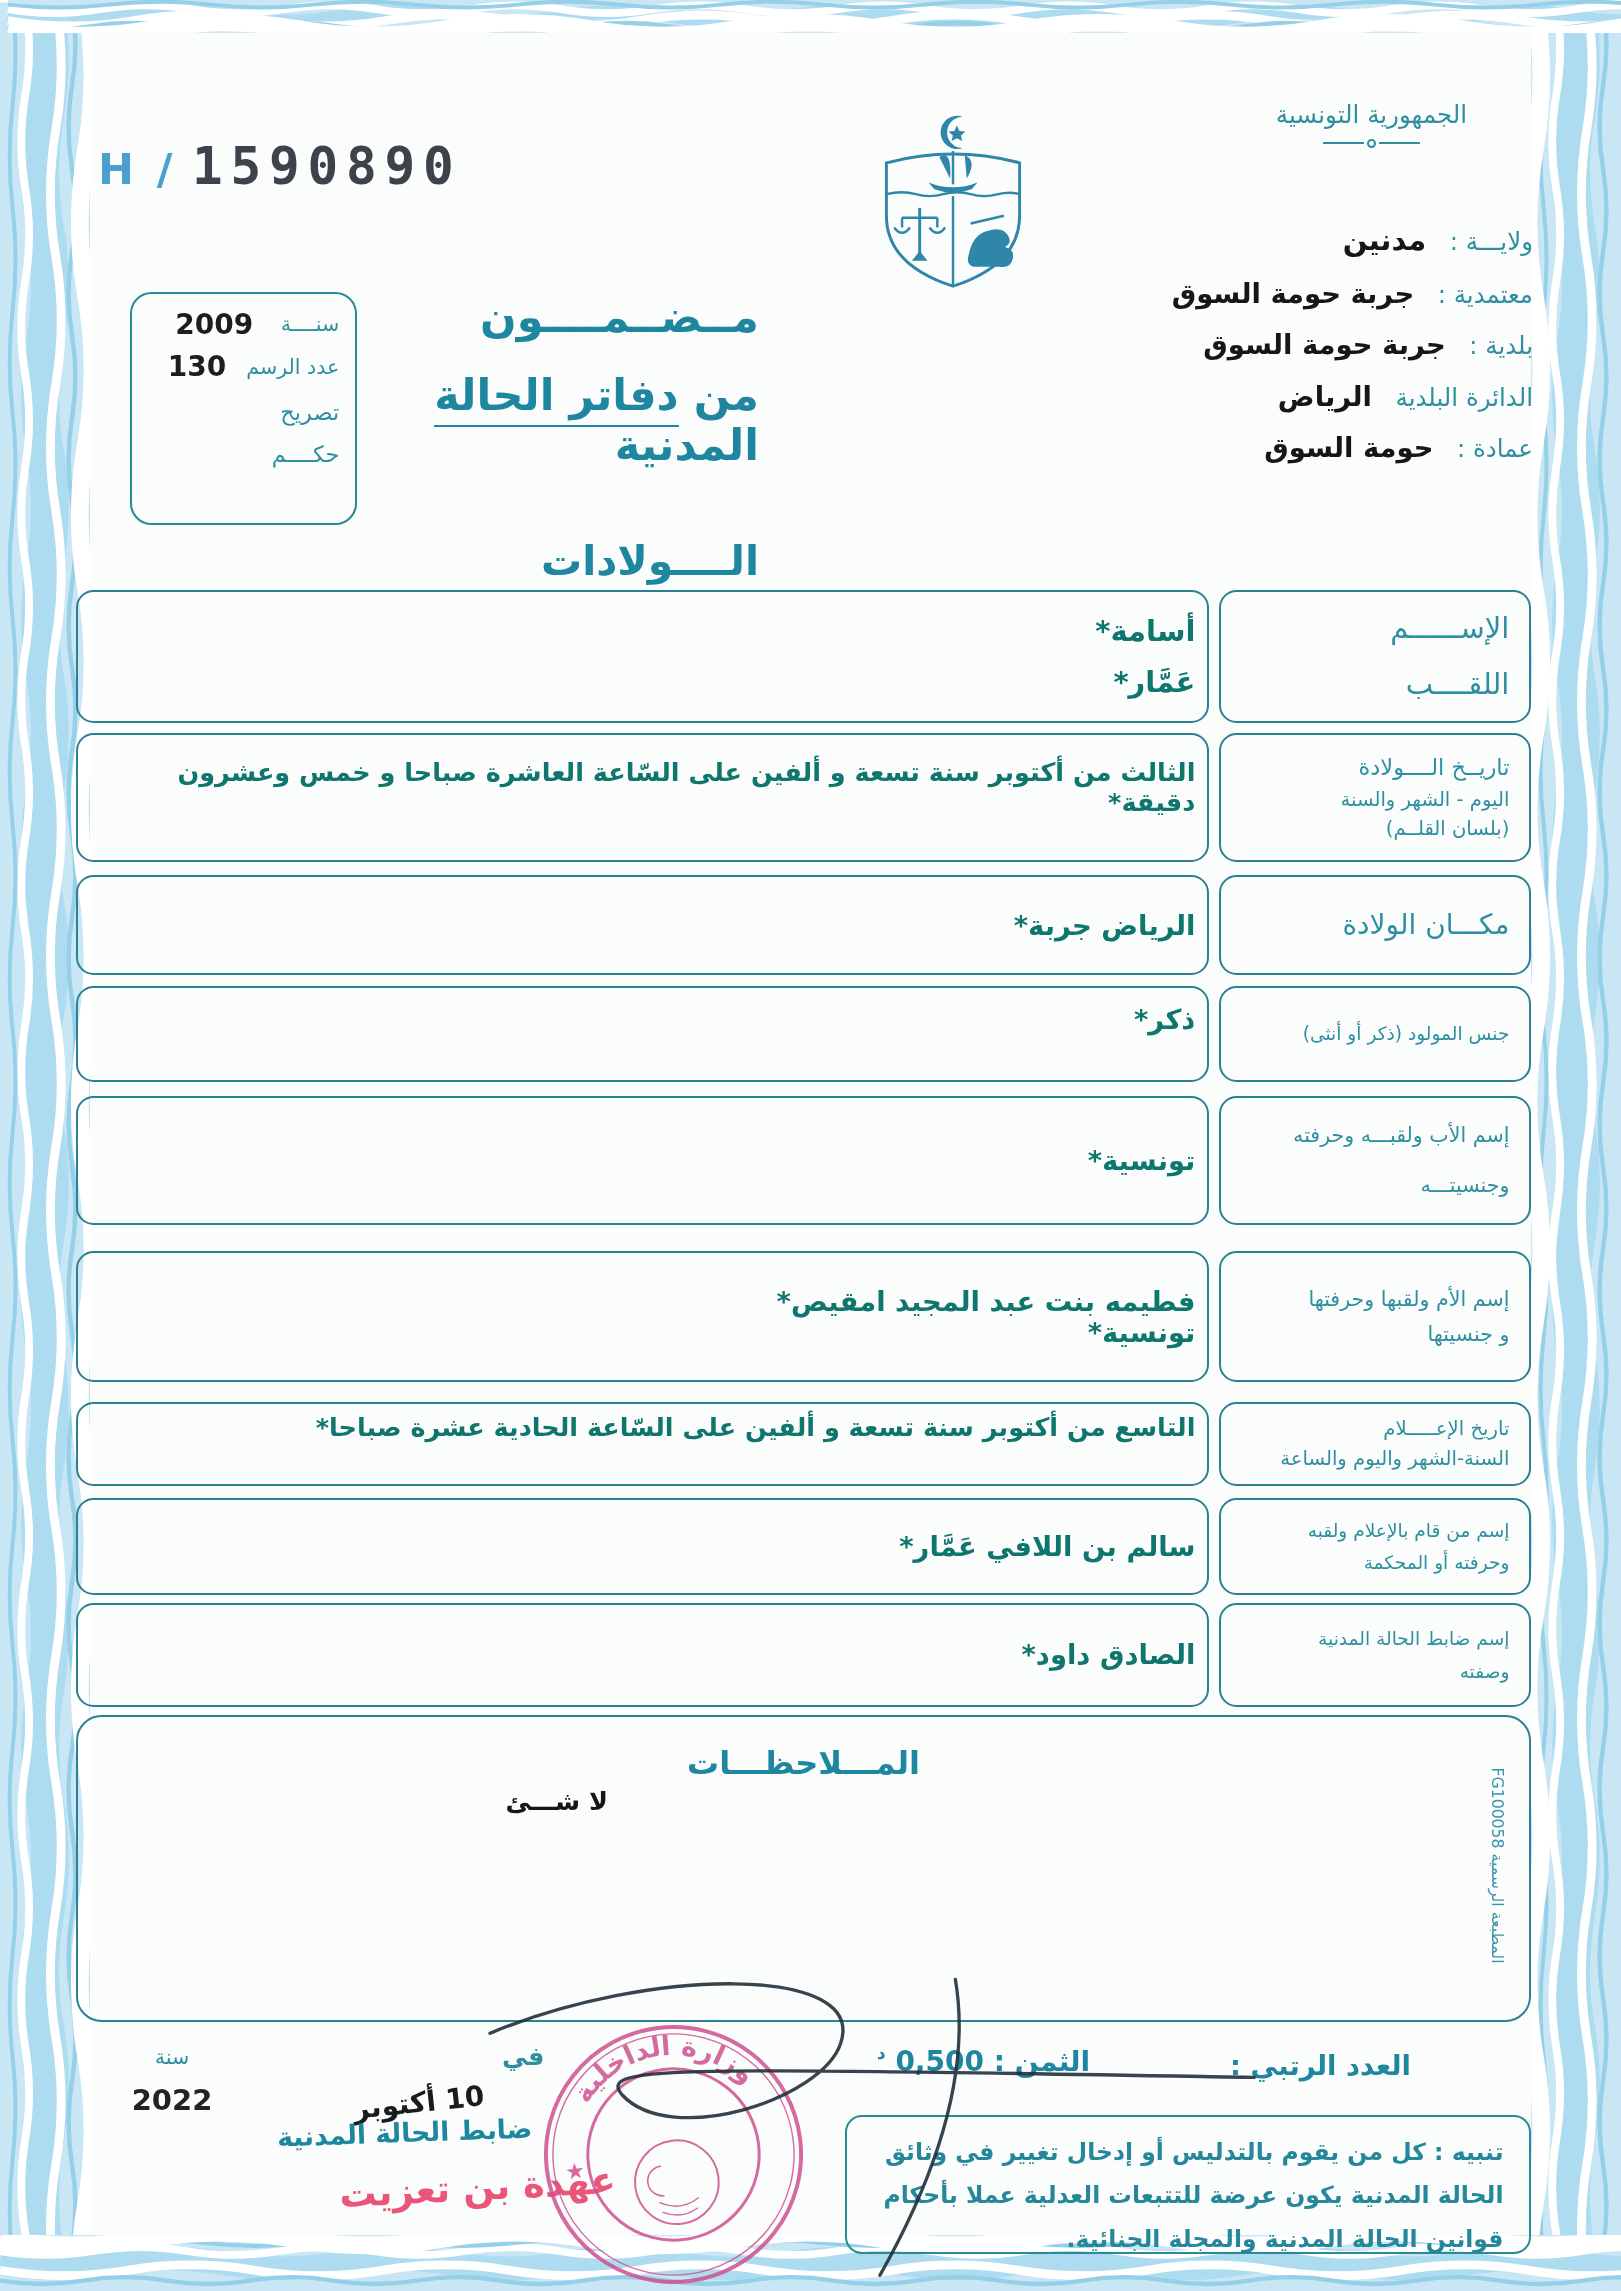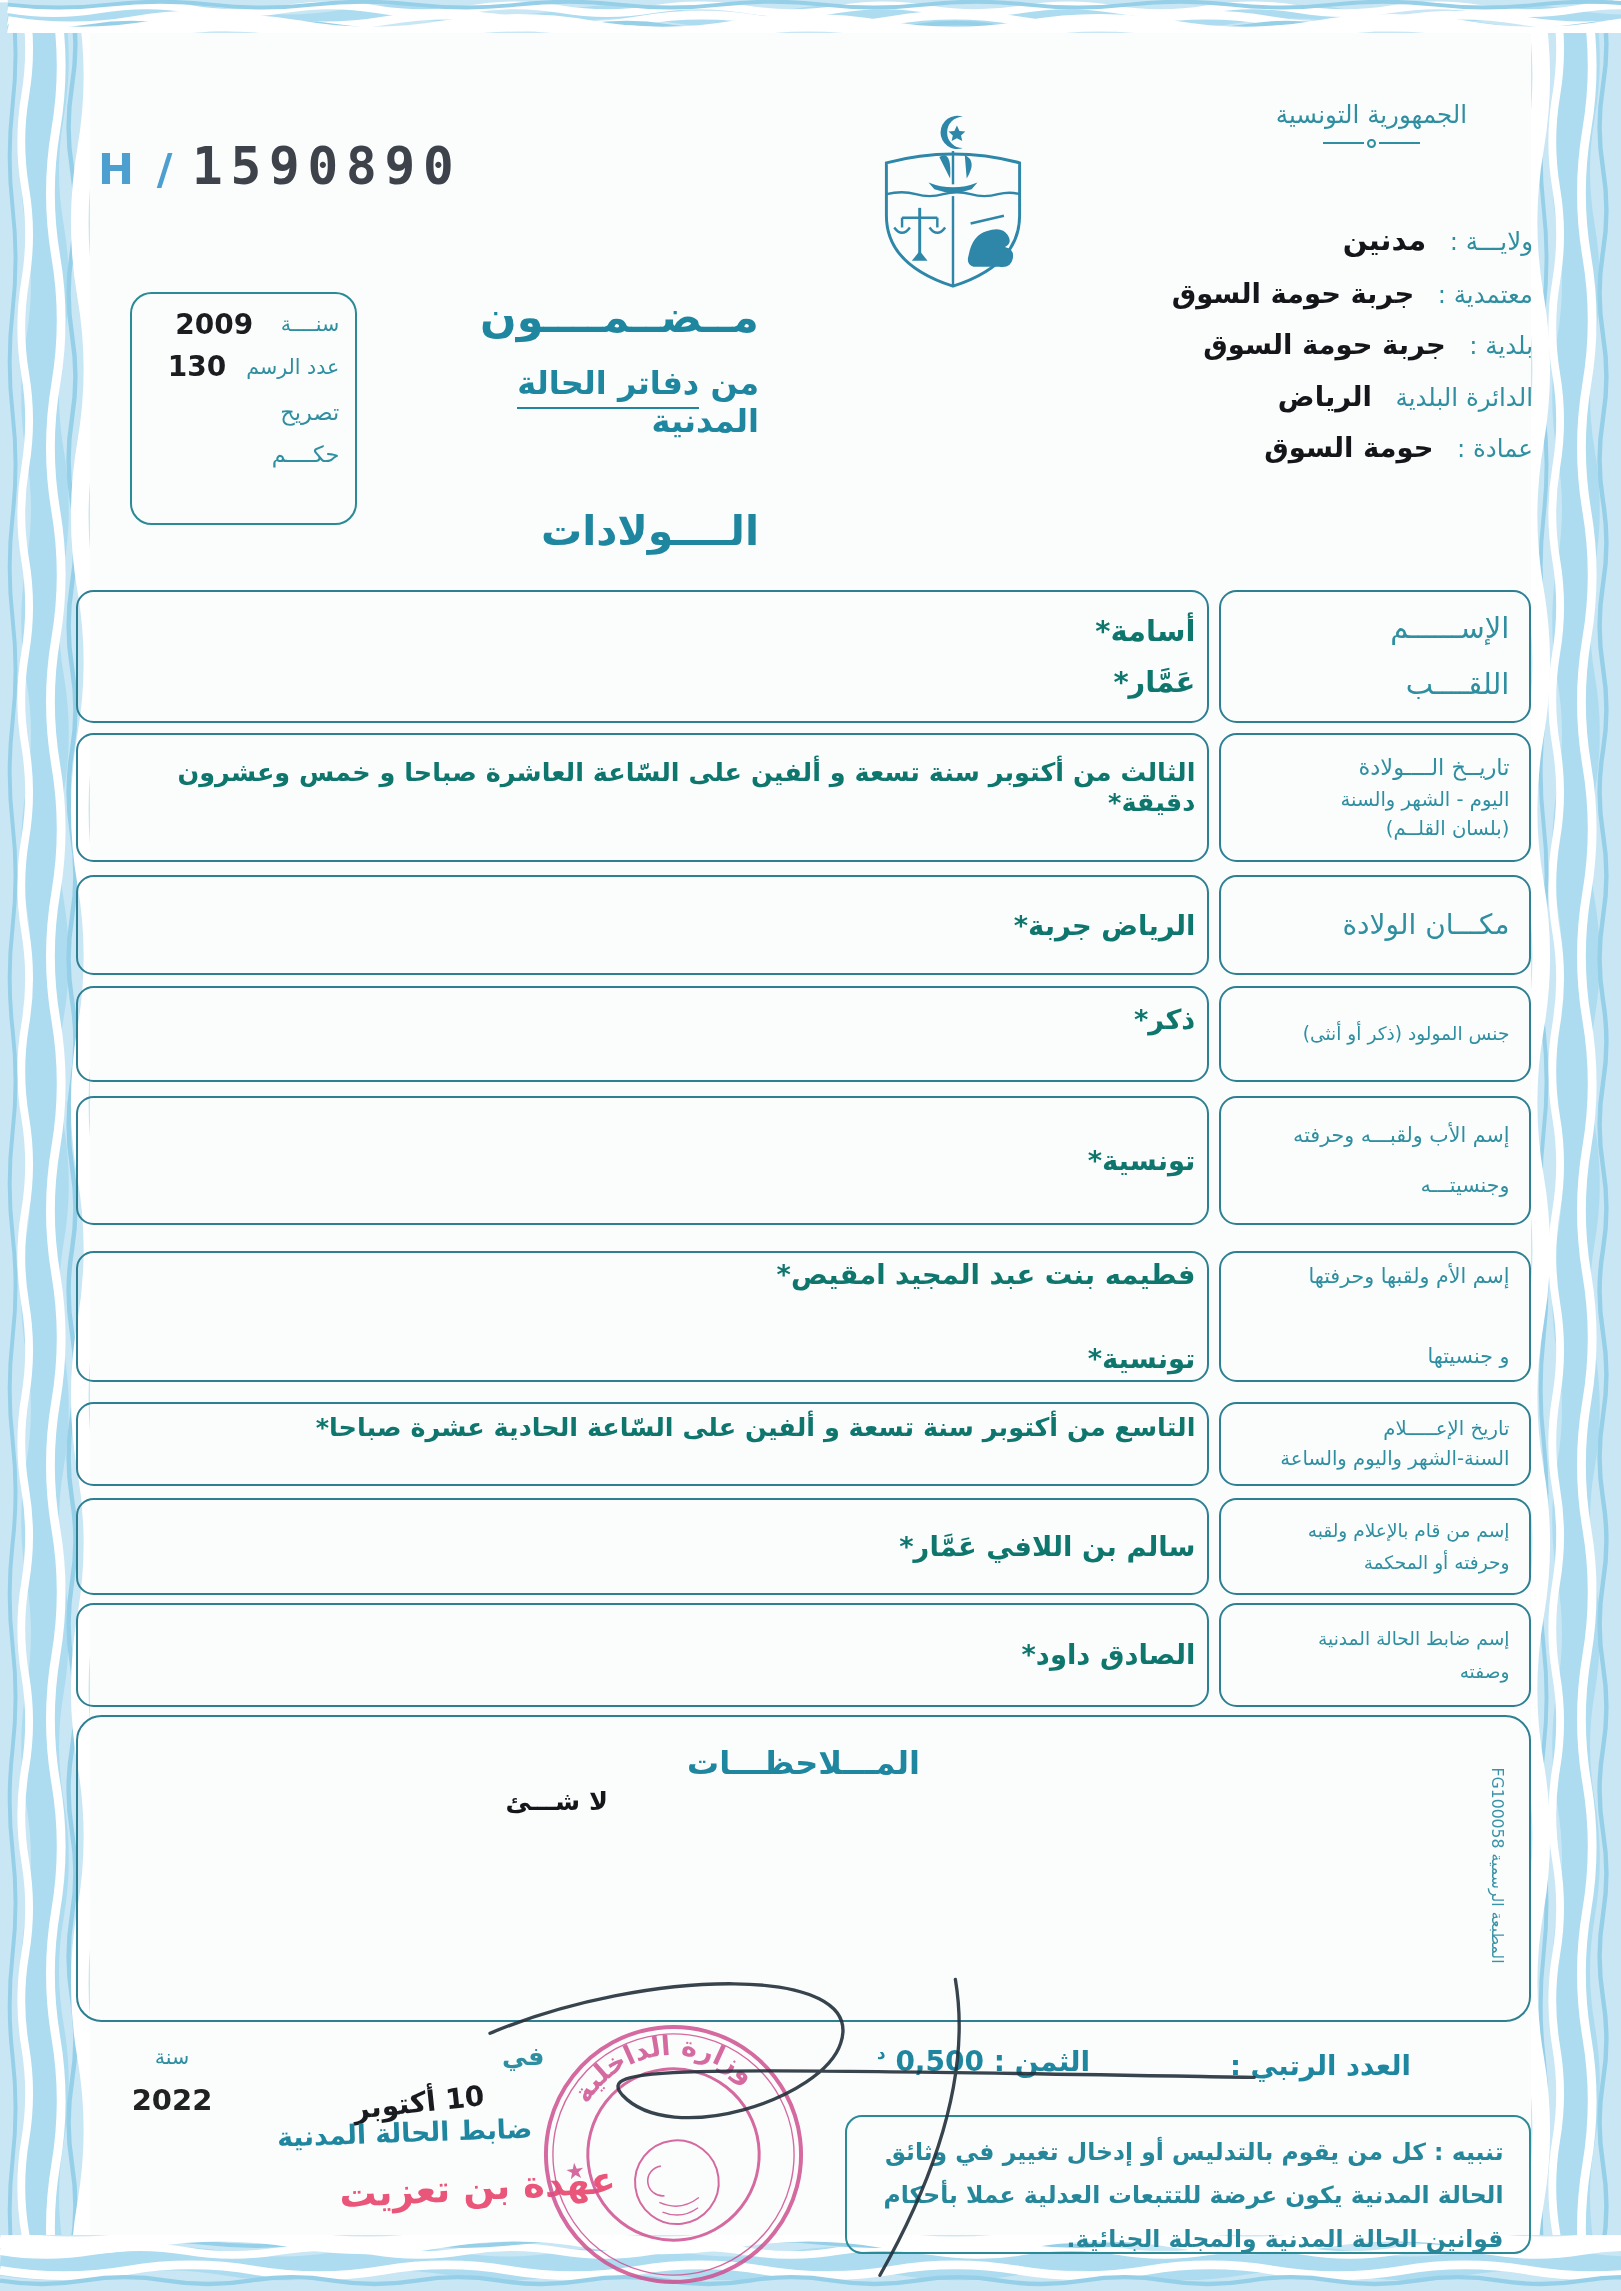--- a/index.html
+++ b/index.html
@@ -27,21 +27,21 @@
   .reg-label{color:#2f8fa0;font-size:20.6px;white-space:nowrap}
   .reg-val{flex:1;text-align:center;font-size:28px;font-weight:bold;color:#1c1d20}
   .reg-solo{margin-top:15.7px;color:#2f8fa0;font-size:22.5px}
 
   
   .coat{left:855px;top:106px}
 
   
   .titleblock{left:431px;top:292px;width:328px;text-align:right;color:#1f86a0;font-weight:bold;direction:rtl}
   .t1{font-size:43px;letter-spacing:2px}
-  .t2{font-size:32px;margin-top:22px}
+  .t2{font-size:43px;margin-top:28px}
   .t2 .u{border-bottom:2.9px solid #1f86a0;padding-bottom:4.9px}
   .t3{font-size:41px;margin-top:67px;letter-spacing:2.9px}
 
   
   .republic{left:1210px;top:100px;width:323px;text-align:center;color:#2f8fa0;font-size:24.5px;direction:rtl}
   .divider{display:flex;align-items:center;justify-content:center;margin-top:9.8px}
   .d-line{width:41px;height:2px;background:#2f8fa0}
   .d-dot{width:8.8px;height:8.8px;border:2px solid #2f8fa0;border-radius:50%;margin:0 2.9px}
   .adminblock{left:1063px;top:223px;width:470px;direction:rtl}
   .admin-row{display:flex;align-items:baseline;gap:23.5px;margin-bottom:20.6px}
@@ -53,21 +53,21 @@
   .vbox{flex:1;border:2.9px solid #2d7f92;border-radius:17.6px;direction:rtl;display:flex;flex-direction:column;
         padding:5.9px 11.8px;color:#0f766e;font-weight:bold;font-size:27.4px;text-align:right}
   .lbox{width:312px;margin-left:9.8px;border:2.9px solid #2d7f92;border-radius:17.6px;direction:rtl;display:flex;
         flex-direction:column;justify-content:center;text-align:right;color:#2f8fa0;padding:5.9px 19.6px;font-size:20.6px;line-height:1.7}
   .r1{top:590px;height:133px}.r1 .vbox{justify-content:space-evenly;font-size:29px}.r1 .lbox{justify-content:space-evenly;font-size:29px}
   .r2{top:733px;height:129px}.r2 .vbox{padding-top:21.6px;font-size:25.5px}.r2 .lbox{line-height:1.5;font-size:19.6px}
   .r2 .lg{font-size:22.5px}
   .r3{top:875px;height:100px}.r3 .vbox{justify-content:center}.r3 .lbox{font-size:28px}
   .r4{top:986px;height:96px}.r4 .vbox{padding-top:15.7px}.r4 .lbox{font-size:18.6px}
   .r5{top:1096px;height:129px}.r5 .vbox,.r5 .lbox{justify-content:space-evenly}
-  .r6{top:1251px;height:131px}.r6 .vbox,.r6 .lbox{justify-content:space-between}
+  .r6{top:1251px;height:131px}.r6 .vbox,.r6 .lbox{justify-content:center}
   .r7{top:1402px;height:84px}.r7 .vbox{padding-top:7.8px;font-size:25.5px}.r7 .lbox{line-height:1.55;font-size:19.6px}
   .r8{top:1498px;height:97px}.r8 .vbox{justify-content:center}.r8 .lbox{font-size:18.6px;line-height:1.7}
   .r9{top:1603px;height:104px}.r9 .vbox{justify-content:center;padding-bottom:7.8px}.r9 .lbox{font-size:18.6px;line-height:1.8}
 
   
   .remarks{left:76px;top:1715px;width:1455px;height:307px;border:2.9px solid #2d7f92;border-radius:25.5px}
   .remarks-title{text-align:center;margin-top:27.4px;font-size:32px;font-weight:bold;color:#1f86a0;letter-spacing:1px}
   .remarks-value{position:absolute;top:69px;right:921px;font-size:25.5px;font-weight:bold;color:#15161a}
 
   

